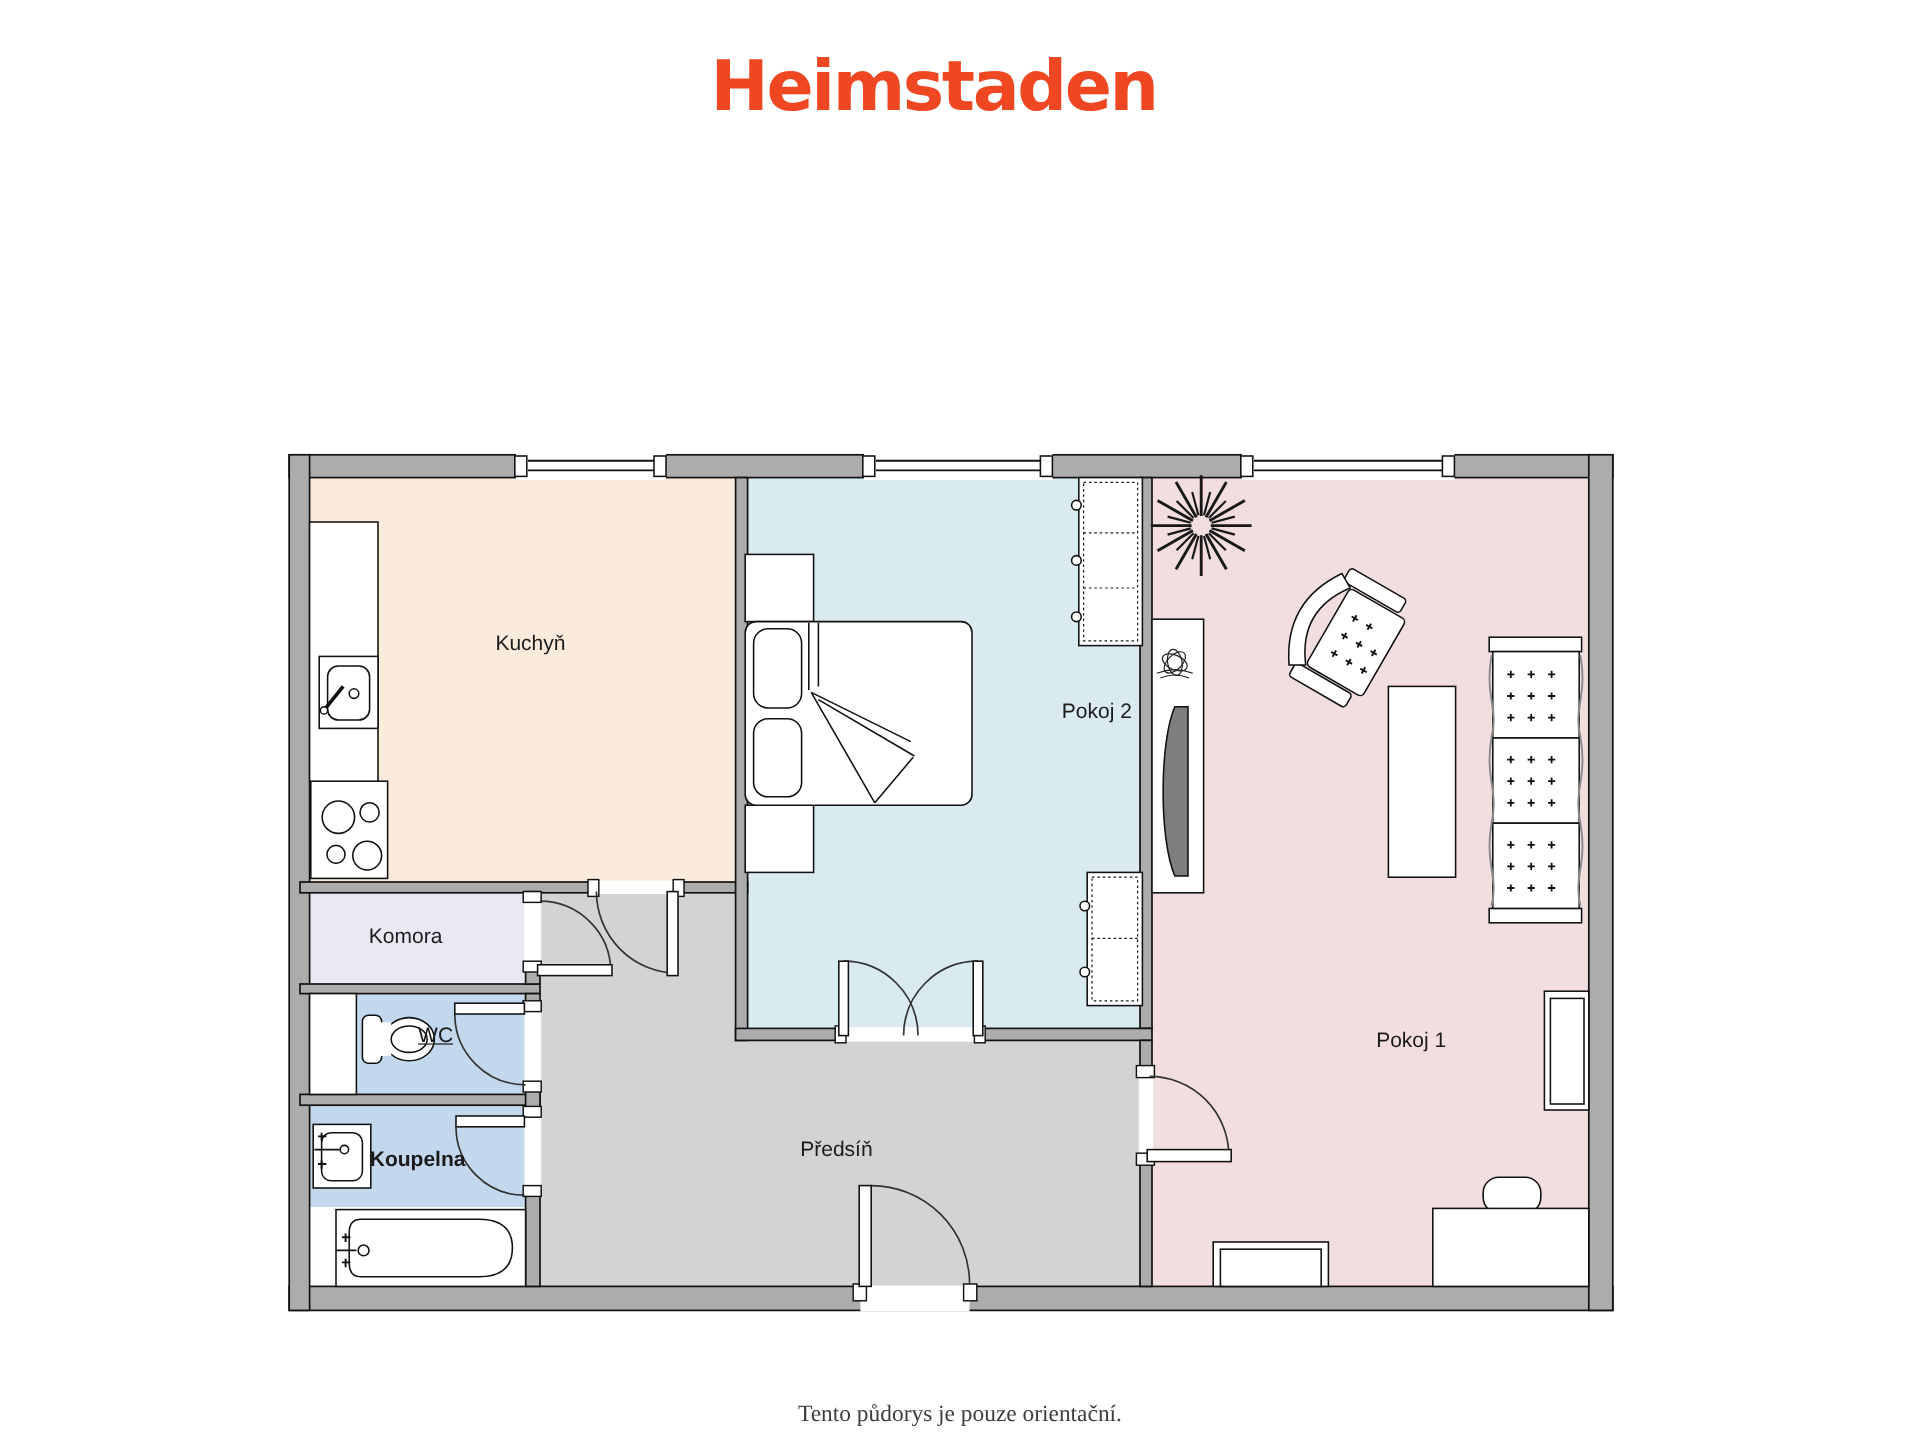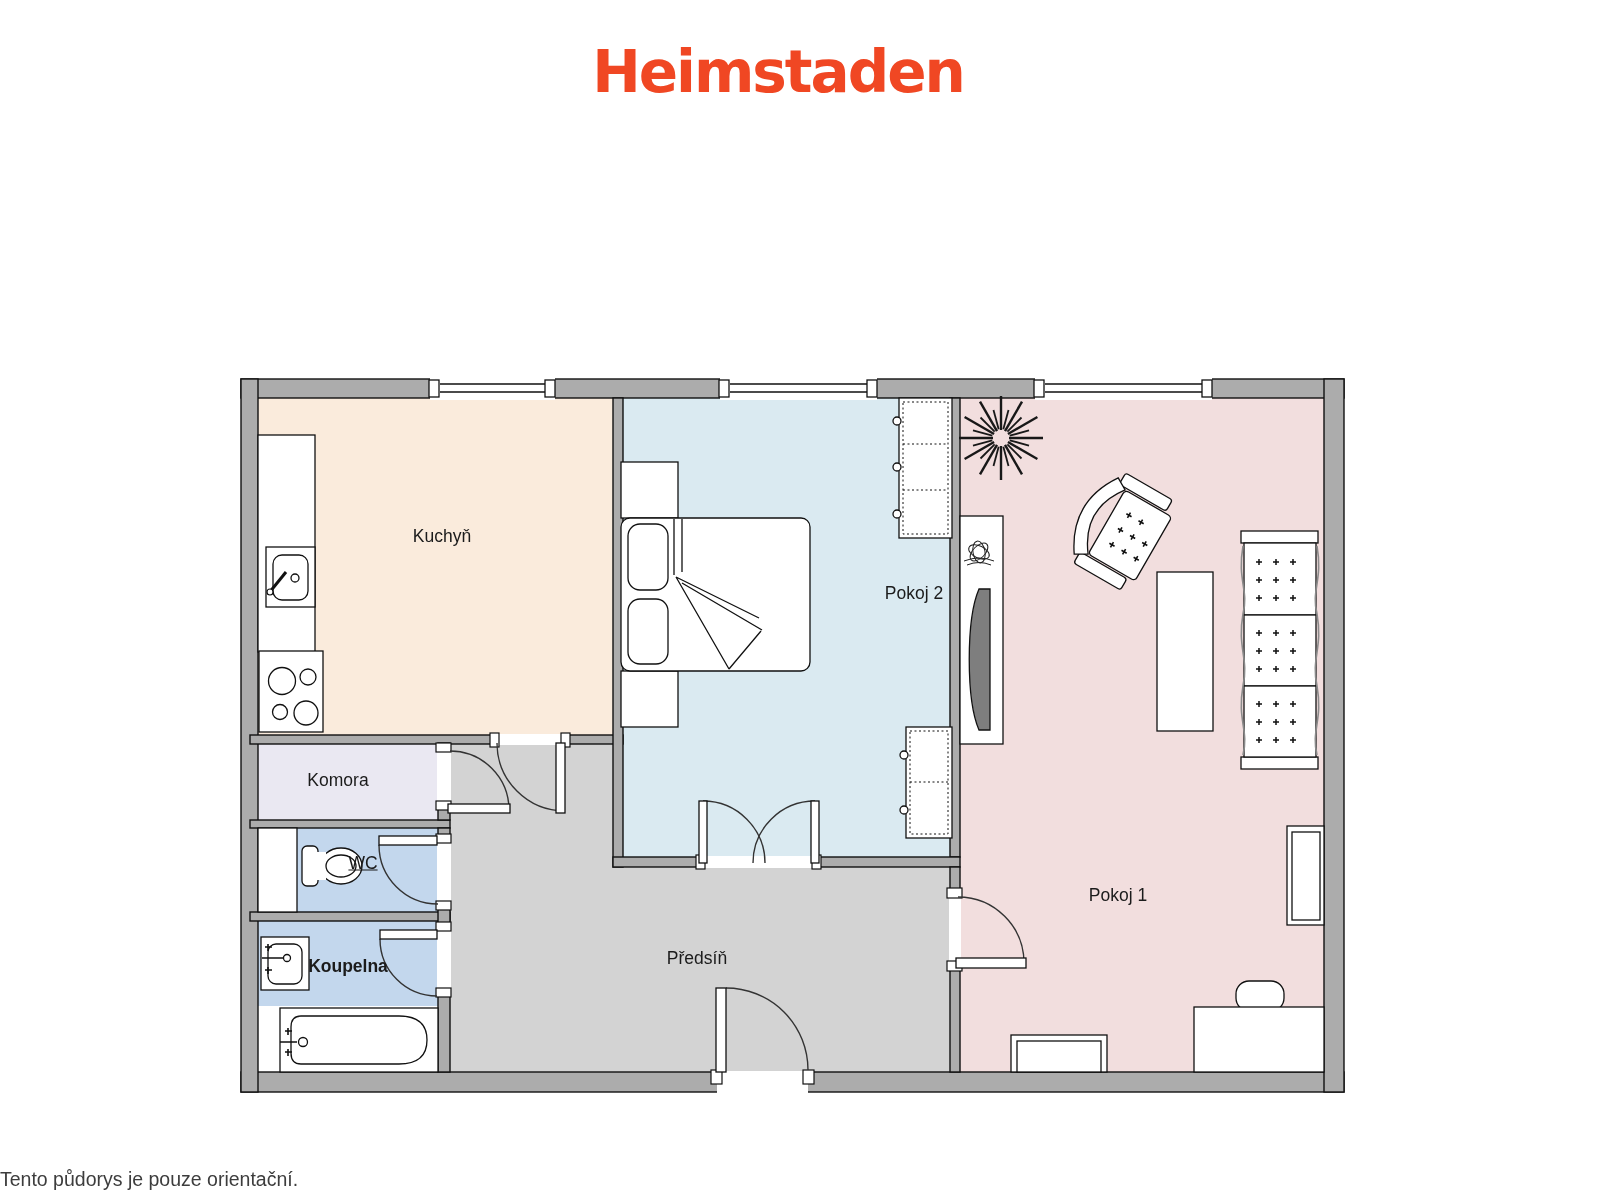--- a/index.html
+++ b/index.html
@@ -4,22 +4,22 @@
 <style>
   html,body{margin:0;padding:0;background:#ffffff;}
   .canvas{position:relative;width:1600px;height:1200px;background:#ffffff;overflow:hidden;
           font-family:"Liberation Sans", sans-serif;}
   .logo{position:absolute;top:38px;left:50%;transform:translateX(-22px) translateX(-50%);
         font-family:"DejaVu Sans", sans-serif;
         font-size:58px;font-weight:bold;letter-spacing:-2px;color:#f04723;white-space:nowrap;}
   .floorplan{position:absolute;left:0;top:0;}
   .room-label{position:absolute;transform:translate(-50%,-50%);font-size:17.5px;color:#1b1b1b;
               white-space:nowrap;}
-  .caption{position:absolute;top:1168px;left:0;width:100%;
-           font-family:Liberation Sans, sans-serif;font-size:19.5px;color:#3d3d3d;}
+  .caption{position:absolute;top:1168px;left:0;width:100%;text-align:center;
+           font-family:Liberation Serif, serif;font-size:19.5px;color:#3d3d3d;}
 </style>
 </head>
 <body>
 
 <div class="canvas">
 
   <div class="logo">Heimstaden</div>
 
   <svg class="floorplan" width="1600" height="1200" viewBox="0 0 1600 1200">
 
@@ -267,20 +267,20 @@
       </g>
       <g>
         <rect x="1236" y="981" width="48" height="30" rx="13"></rect>
         <rect x="1194" y="1007" width="130" height="65"></rect>
       </g>
     </g>
   </svg>
 
   <div class="room-label" style="left:442px;top:536px;">Kuchyň</div>
   <div class="room-label" style="left:914px;top:593px;">Pokoj 2</div>
-  <div class="room-label" style="left:1118px;top:867px;margin-top:28px;">Pokoj 1</div>
+  <div class="room-label" style="left:1176px;top:867px;">Pokoj 1</div>
   <div class="room-label" style="left:338px;top:780px;">Komora</div>
   <div class="room-label" style="left:363px;top:863px;text-decoration:underline;">WC</div>
   <div class="room-label" style="left:348px;top:966px;font-weight:bold;">Koupelna</div>
   <div class="room-label" style="left:697px;top:941px;margin-top:17px;">Předsíň</div>
 
   <div class="caption">Tento půdorys je pouze orientační.</div>
 </div>
 
 </body></html>

